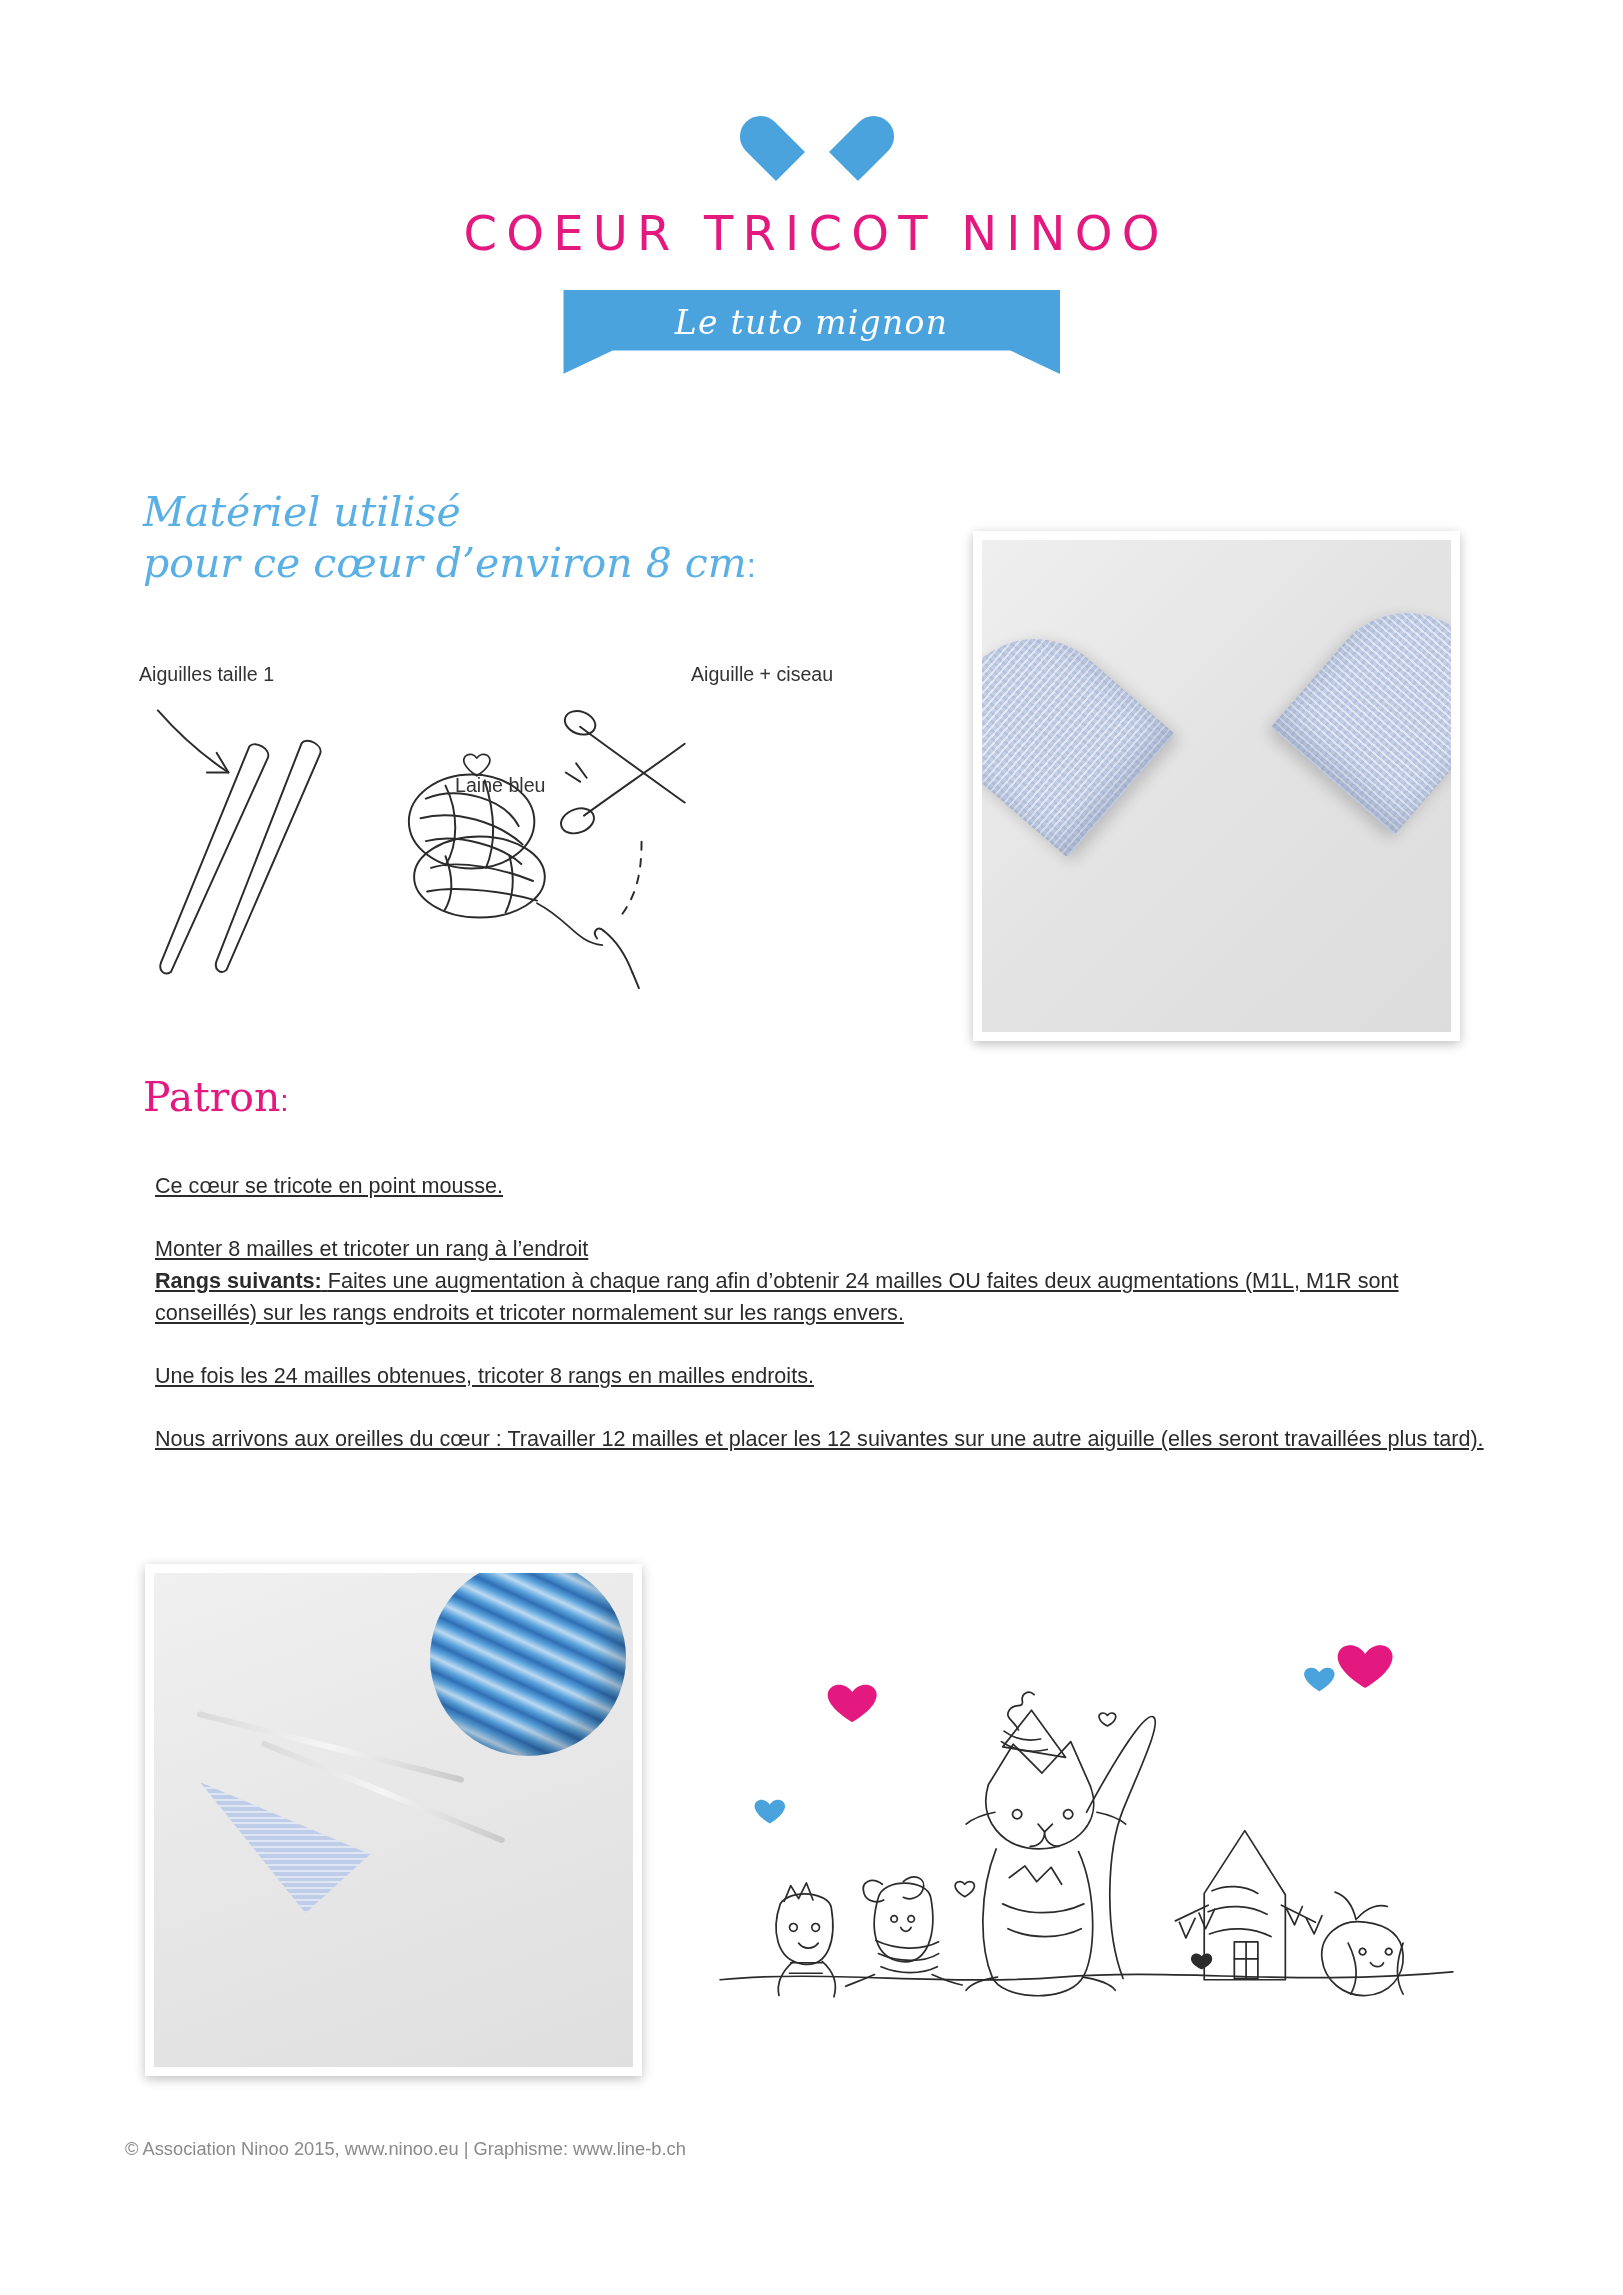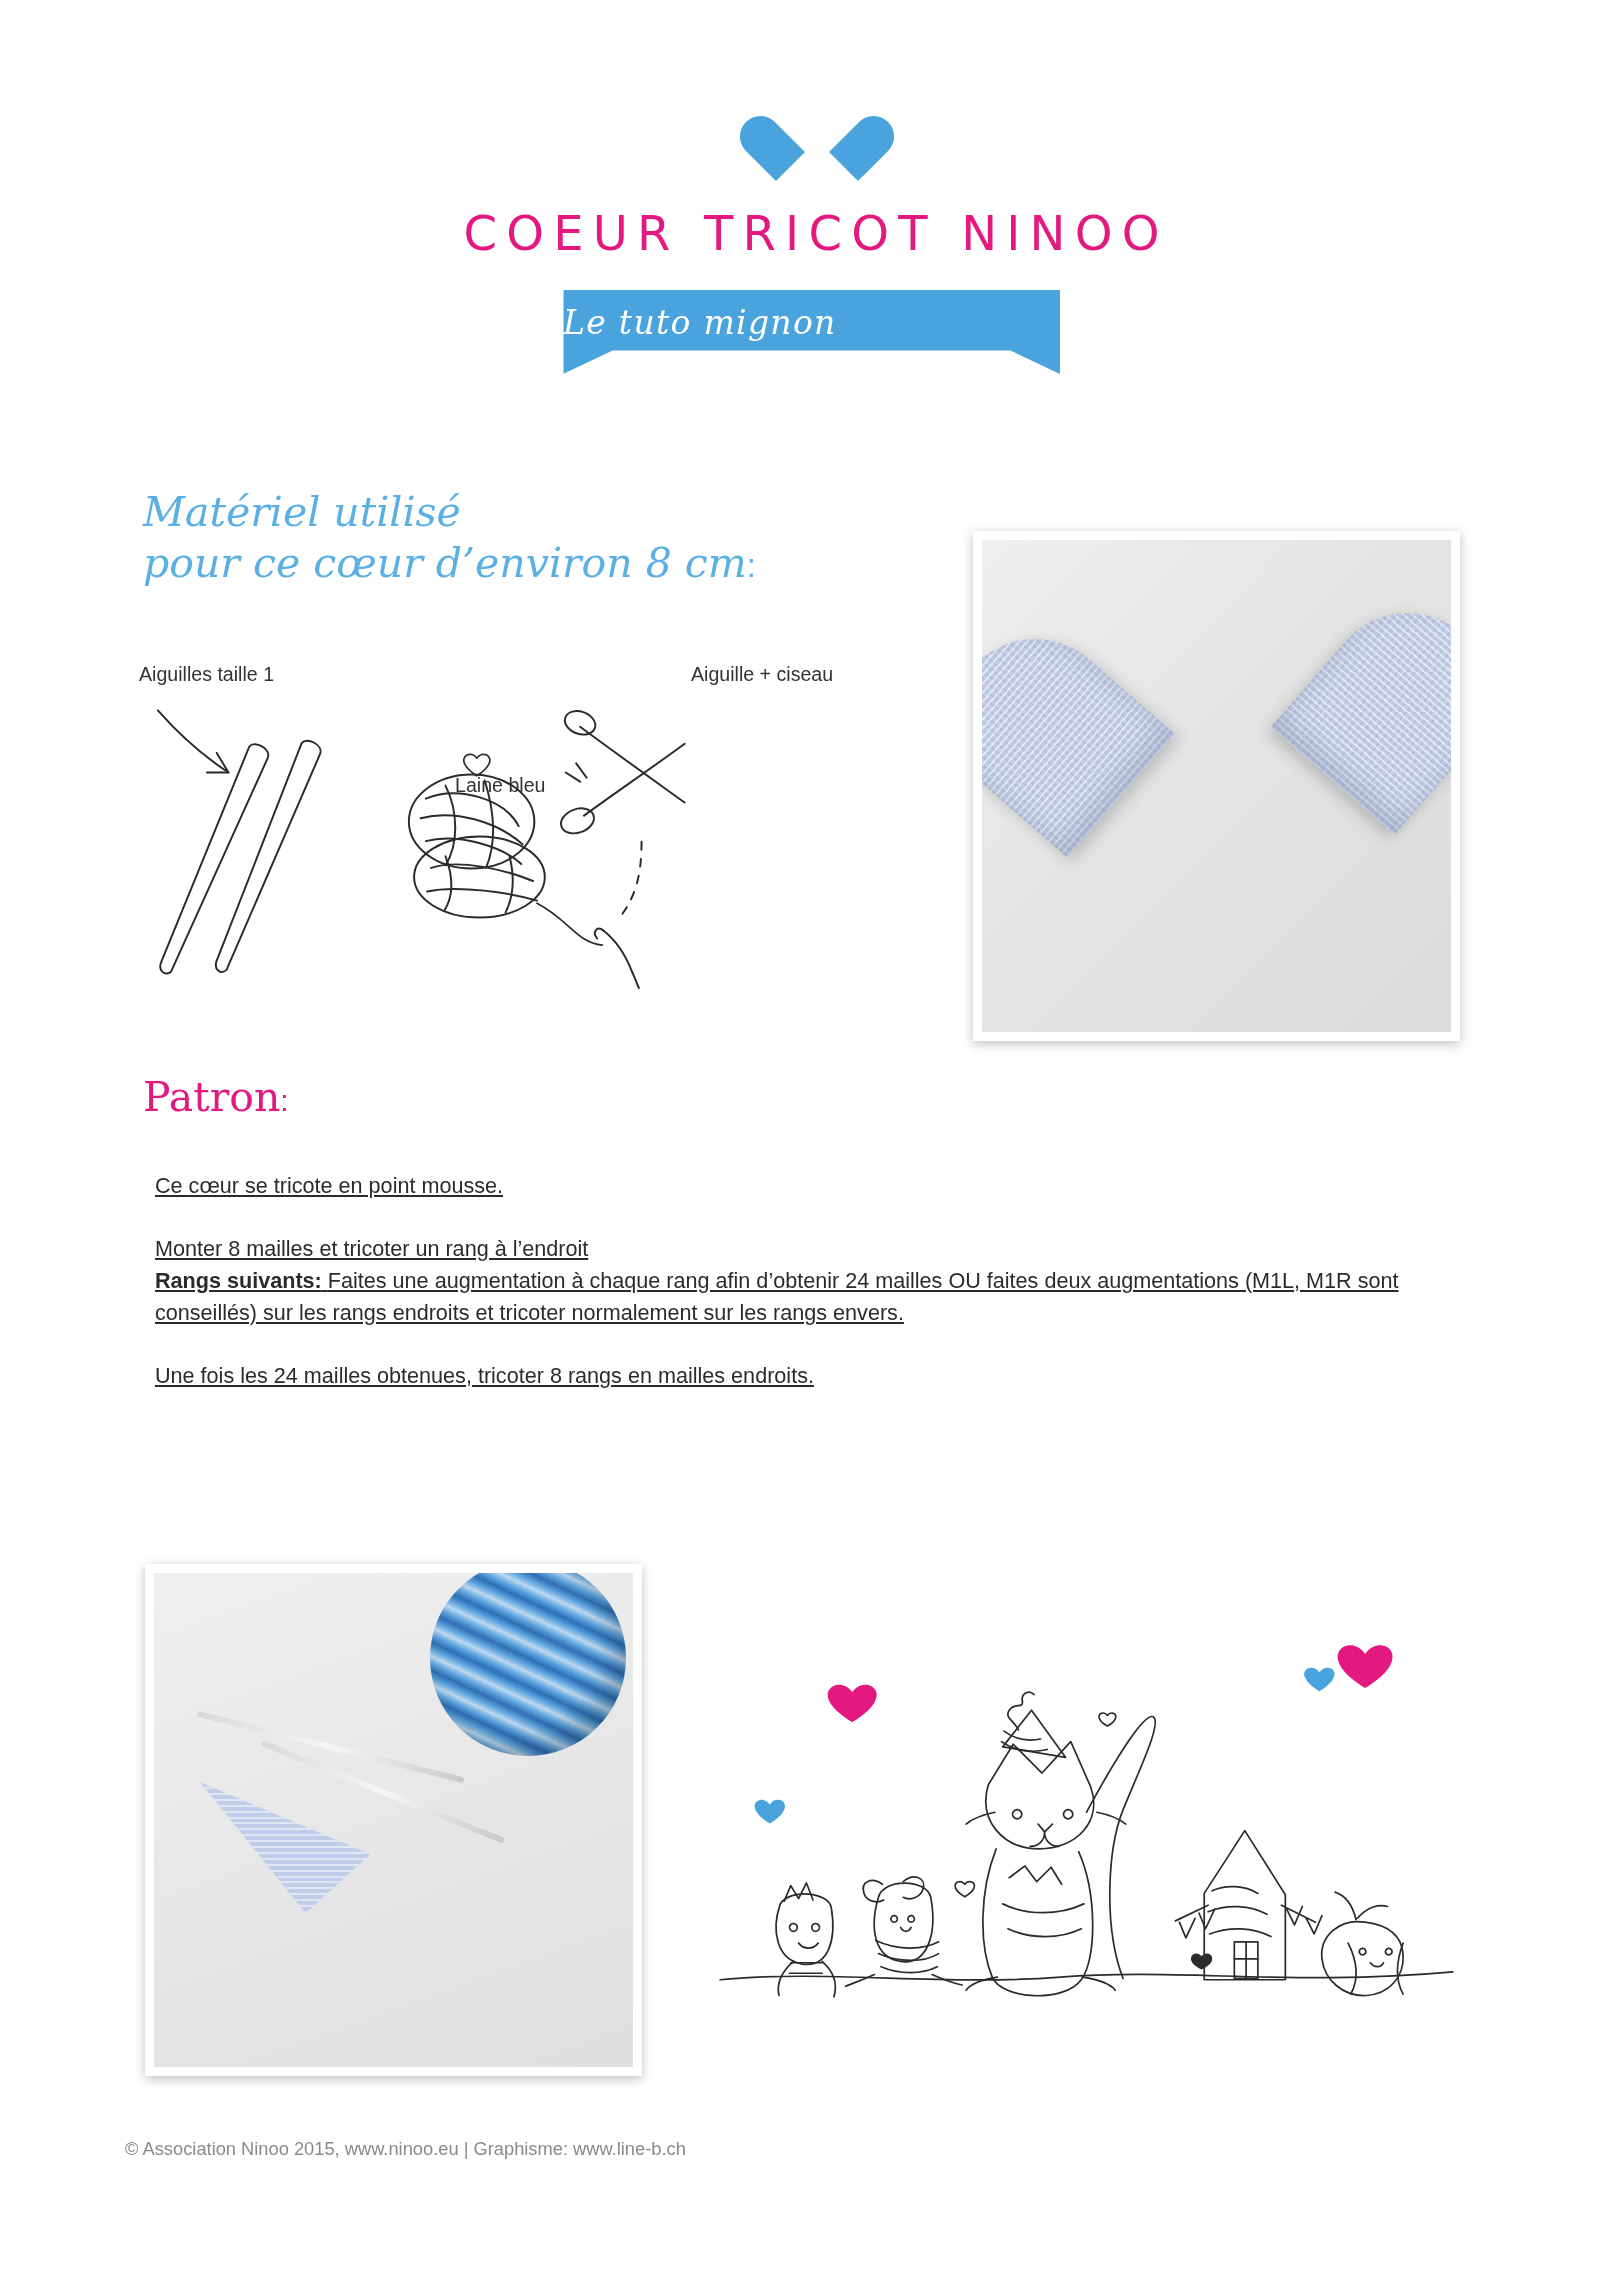--- a/index.html
+++ b/index.html
@@ -69,21 +69,21 @@
     position: absolute;
     left: 50%;
     transform: translateX(-50%);
     top: 0;
     width: 497px;
     height: 84px;
     background: #4aa3dd;
     clip-path: polygon(0 0, 100% 0, 100% 100%, 90% 72%, 10% 72%, 0 100%);
     display: flex;
     align-items: flex-start;
-    justify-content: flex-start;
+    justify-content: center;
   }
   #ribbon-text {
     color: #ffffff;
     font-family: "DejaVu Serif", serif;
     font-style: italic;
     font-size: 33px;
     letter-spacing: 1.3px;
     padding-top: 13px;
   }
 
@@ -343,20 +343,21 @@
 
 <div id="patron-heading">
   <span class="script-pink">Patron</span><span class="colon">:</span>
 </div>
 
 <div id="patron-body">
   <p>Ce cœur se tricote en point mousse.</p>
   <p class="tight">Monter 8 mailles et tricoter un rang à l’endroit</p>
   <p><b>Rangs suivants:</b> <span>Faites une augmentation à chaque rang afin d’obtenir 24 mailles OU faites deux augmentations (M1L, M1R sont conseillés) sur les rangs endroits et tricoter normalement sur les rangs envers.</span></p>
   <p>Une fois les 24 mailles obtenues, tricoter 8 rangs en mailles endroits.</p>
+  <p>Nous arrivons aux oreilles du cœur : Travailler 12 mailles et placer les 12 suivantes sur une autre aiguille (elles seront travaillées plus tard).</p>
 </div>
 
 <div id="photo-progress">
   <div class="inner">
     <div id="yarn-ball"></div>
     <div class="needle" id="needle-1"></div>
     <div id="knit-swatch"></div>
     <div class="needle" id="needle-2"></div>
   </div>
 </div>

